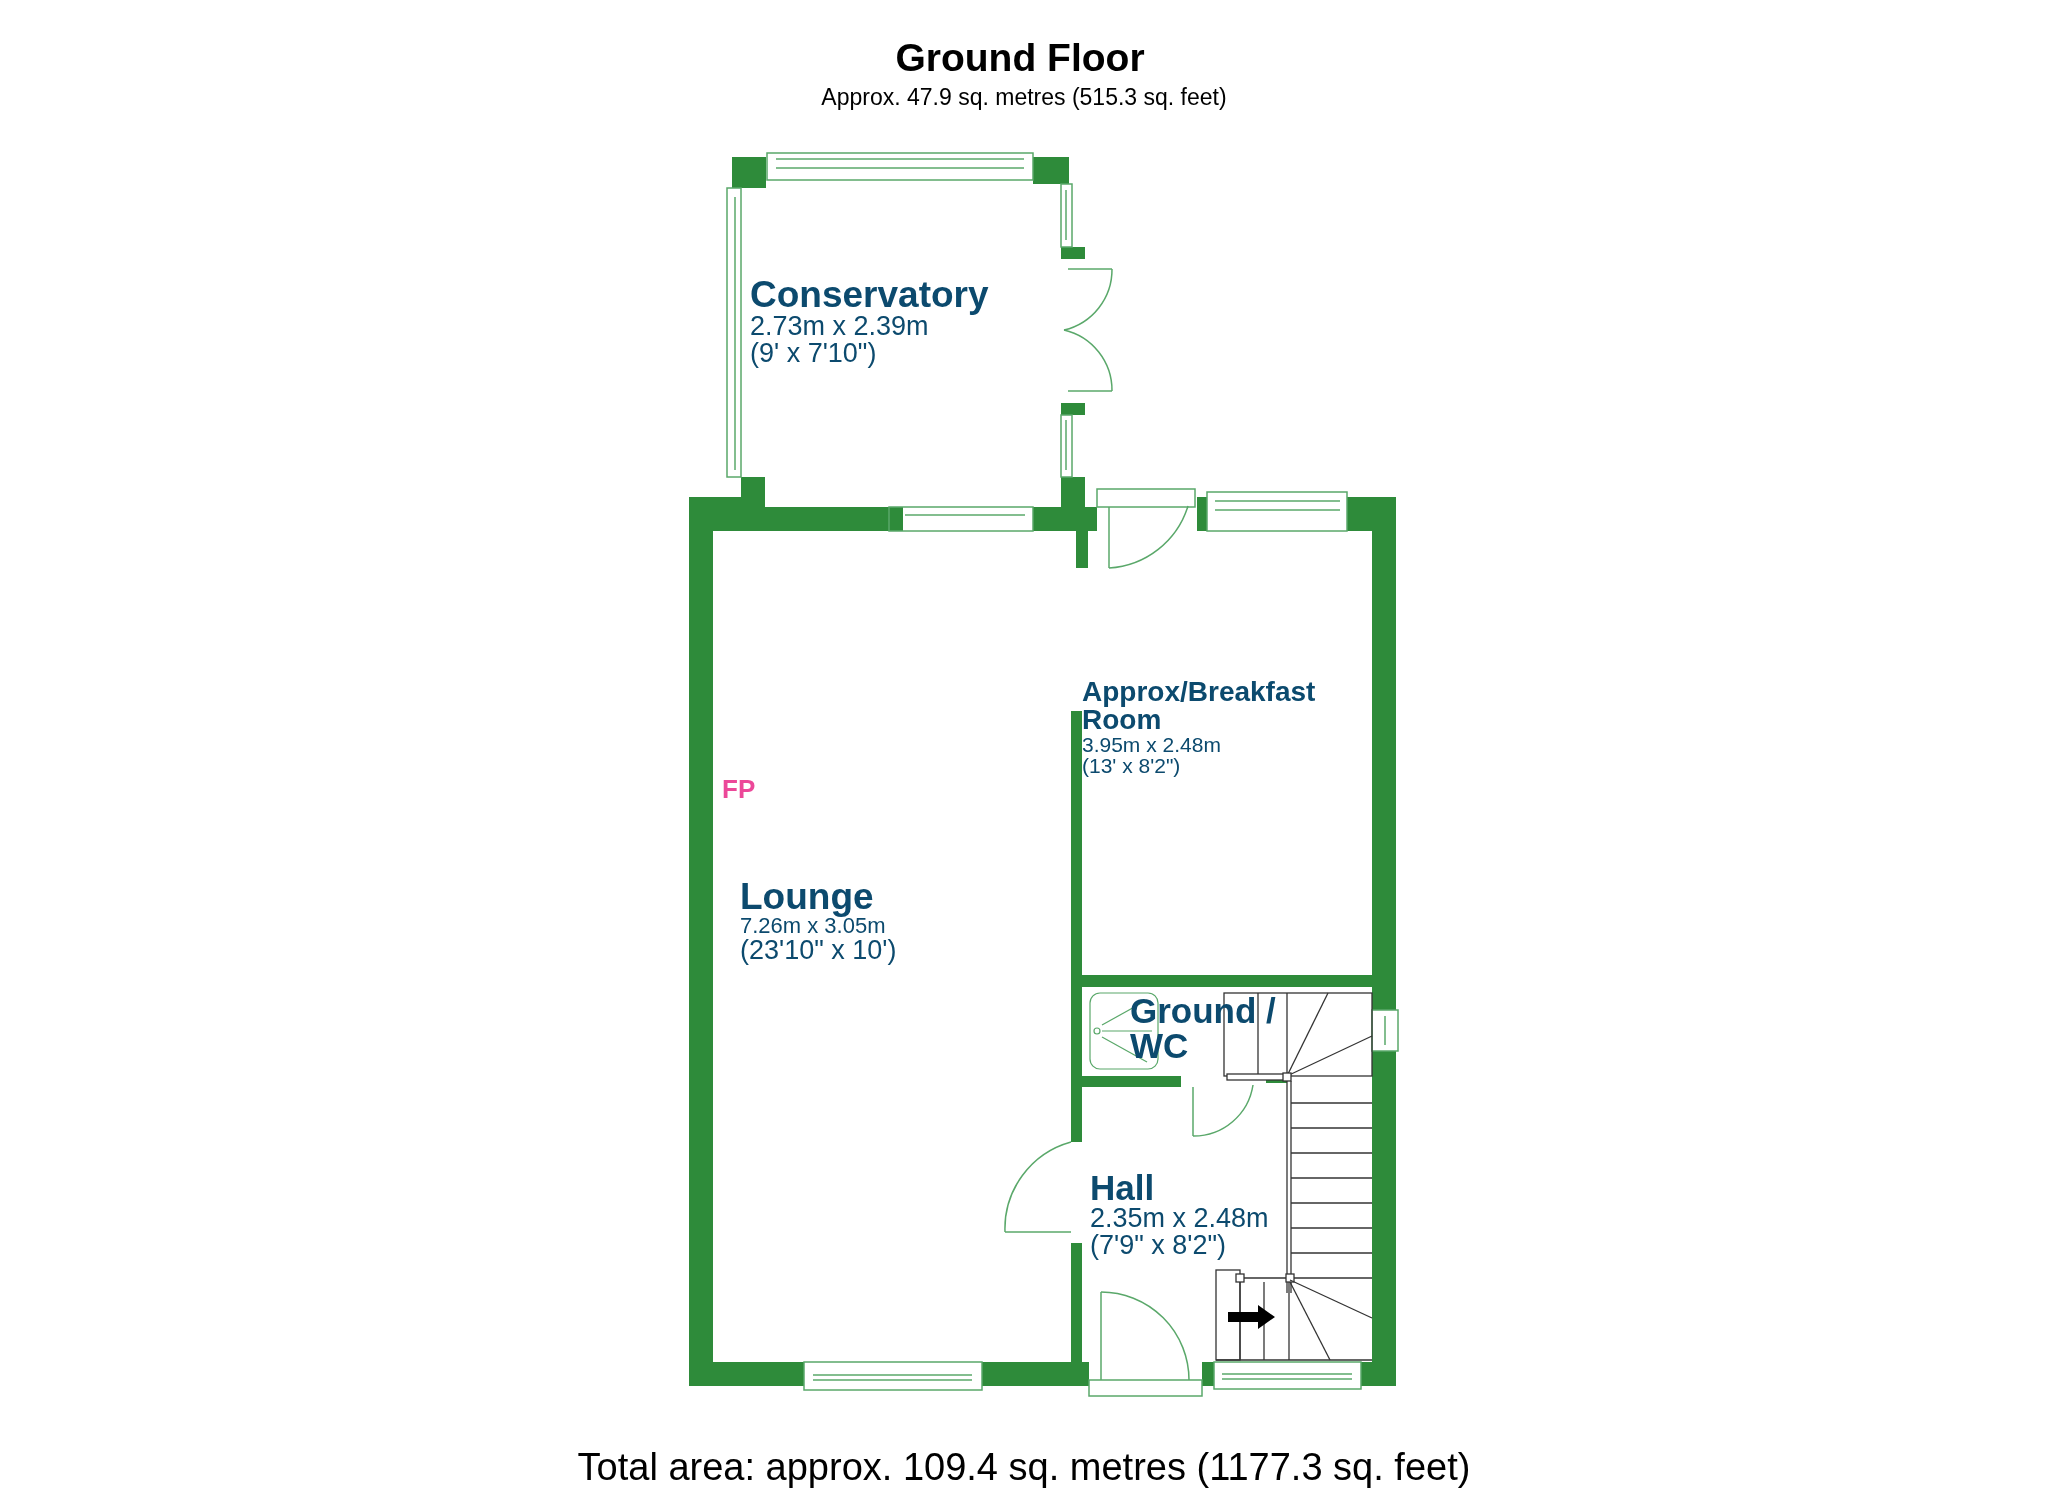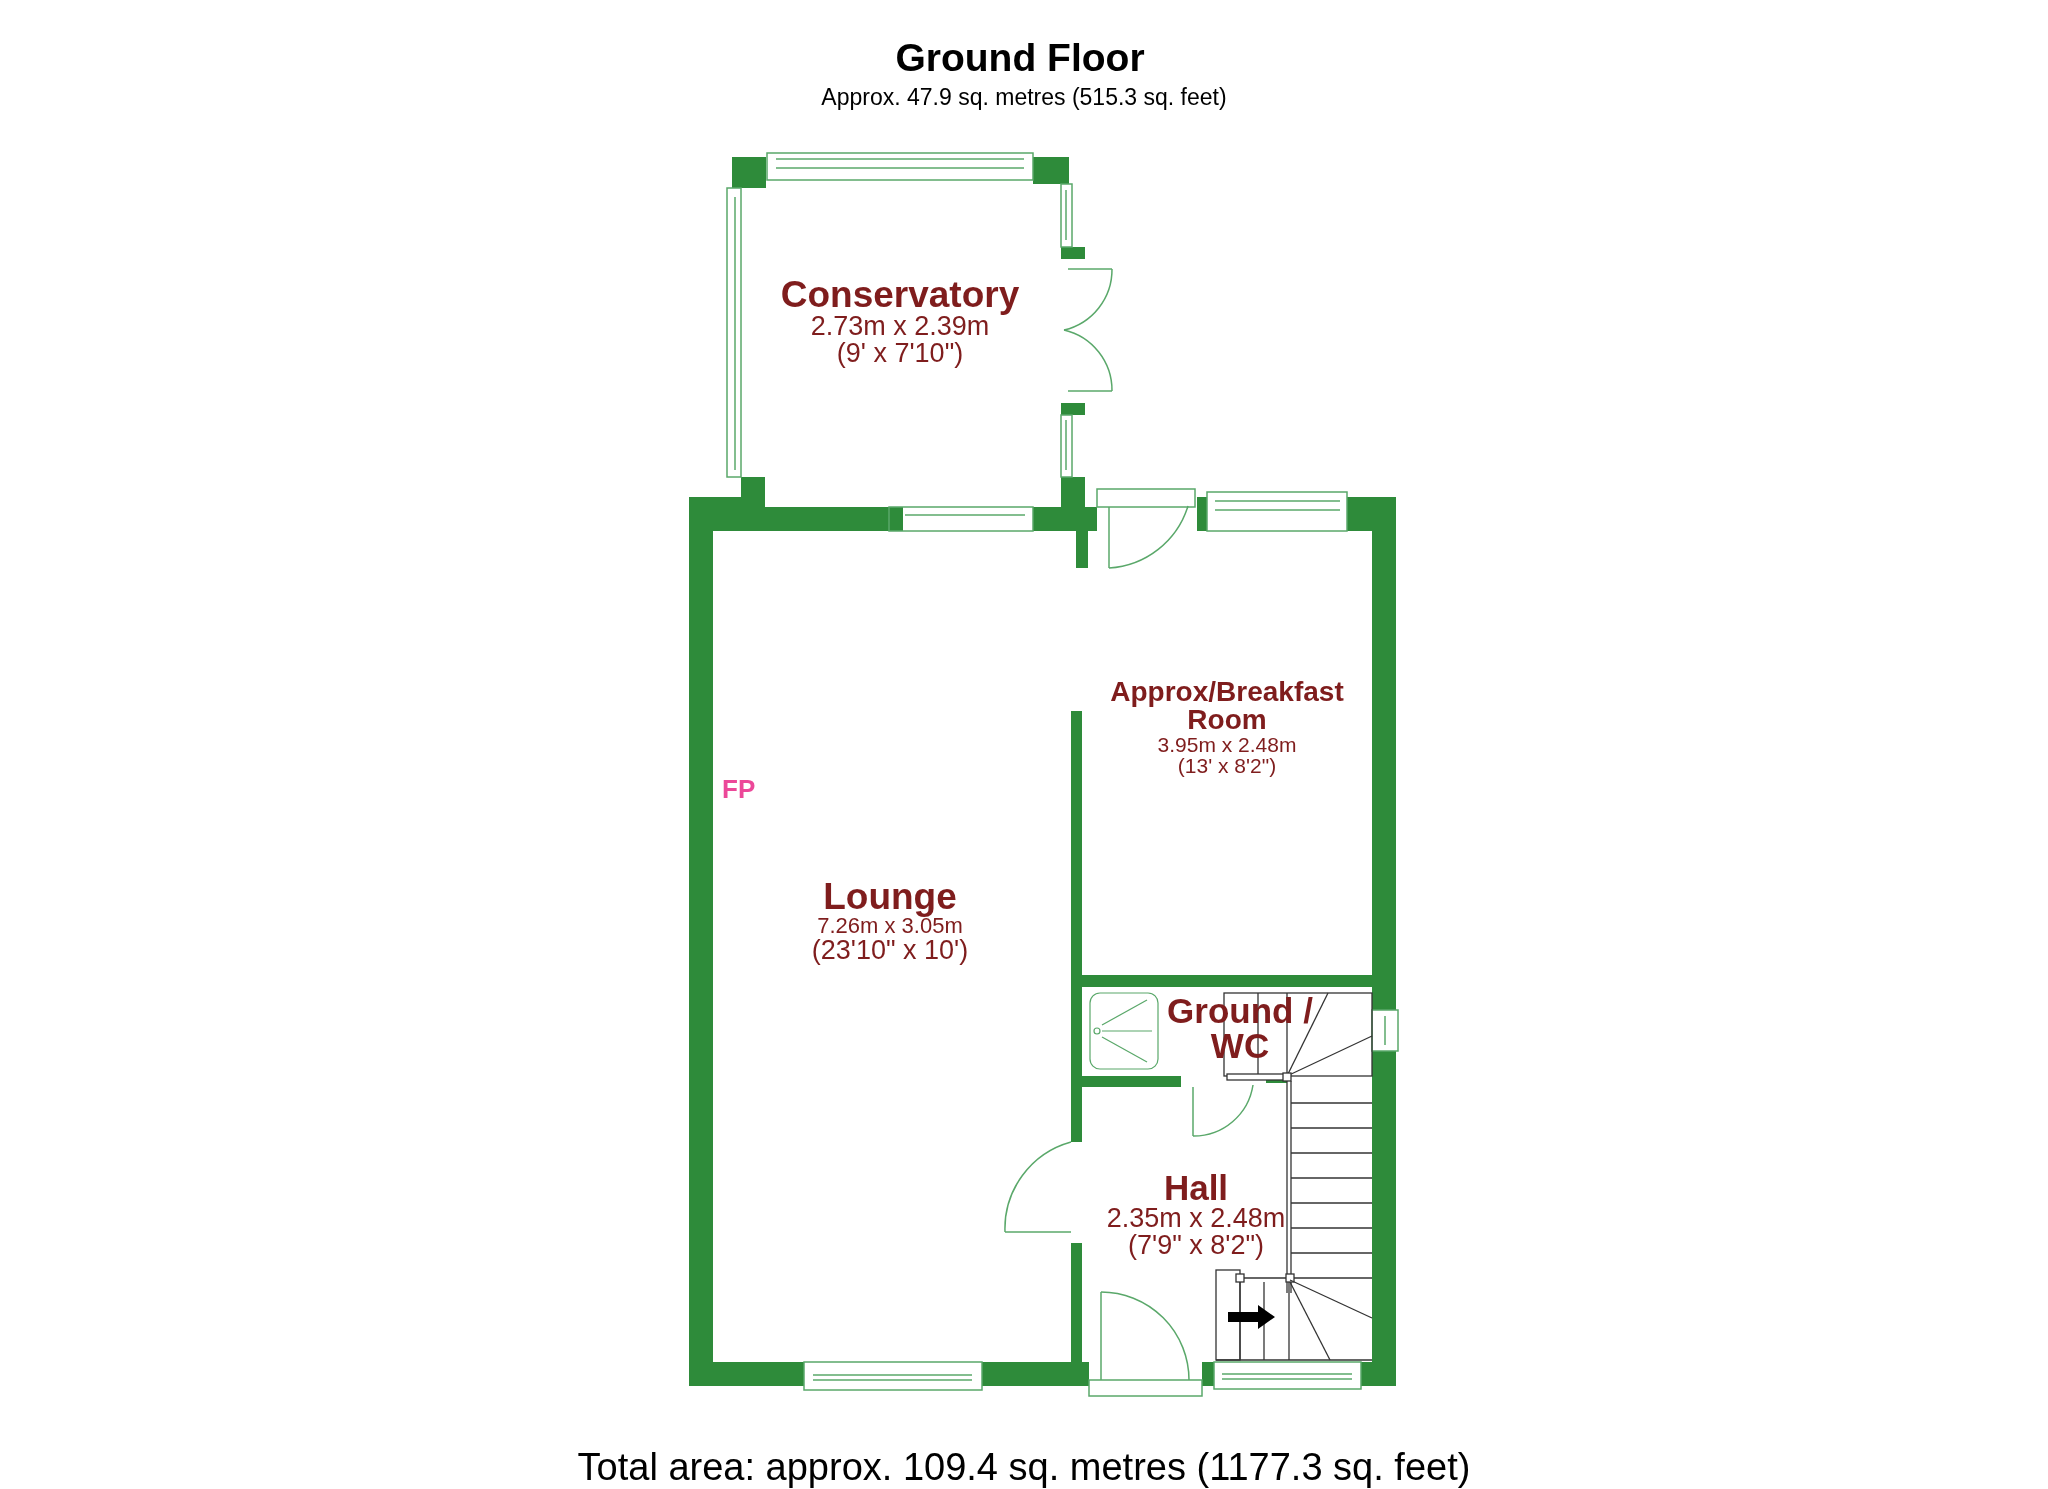--- a/index.html
+++ b/index.html
@@ -1,21 +1,21 @@
 <!DOCTYPE html>
 <html><head>
 <meta charset="utf-8">
 <style>
   html, body { margin: 0; padding: 0; background: #ffffff; }
   body { width: 2048px; height: 1489px; position: relative; overflow: hidden; font-family: "Liberation Sans", sans-serif; }
   .abs { position: absolute; }
   #floor-title { left: 0; width: 2040px; top: 36px; font-size: 39px; font-weight: bold; text-align: center; }
   #floor-subtitle { left: 0; width: 2048px; top: 84px; font-size: 23px; text-align: center; }
   #total-area { left: 0; width: 2048px; top: 1446px; font-size: 38px; text-align: center; }
-  .room-label { position: absolute; text-align: center; line-height: 1; color: #7f1d1d; }
+  .room-label { position: absolute; line-height: 1; color: #0c4a6e; }
   .room-name { font-weight: bold; display: block; }
   .room-dim { display: block; }
   .fp-label { position: absolute; color: #ec4899; font-weight: bold; font-size: 26px; }
   svg.plan { position: absolute; left: 0; top: 0; }
 </style>
 </head>
 <body>
 
 <div id="floor-title" class="abs">Ground Floor</div>
 <div id="floor-subtitle" class="abs">Approx. 47.9 sq. metres (515.3 sq. feet)</div>
@@ -168,19 +168,19 @@
   <span class="room-name" style="font-size:37px;">Lounge</span>
   <span class="room-dim" style="font-size:22px;">7.26m x 3.05m</span>
   <span class="room-dim" style="font-size:27px;">(23'10" x 10')</span>
 </div>
 
 <div class="room-label" style="left:1130px; top:993px; width:220px;">
   <span class="room-name" style="font-size:35px;">Ground /</span>
   <span class="room-name" style="font-size:35px;">WC</span>
 </div>
 
-<div class="room-label" style="left:1046px; top:1170px; width:300px;">
+<div class="room-label" style="left:1090px; top:1170px; width:300px;">
   <span class="room-name" style="font-size:35px;">Hall</span>
   <span class="room-dim" style="font-size:27px;">2.35m x 2.48m</span>
   <span class="room-dim" style="font-size:27px;">(7'9" x 8'2")</span>
 </div>
 
 <div id="total-area" class="abs">Total area: approx. 109.4 sq. metres (1177.3 sq. feet)</div>
 
 </body></html>

